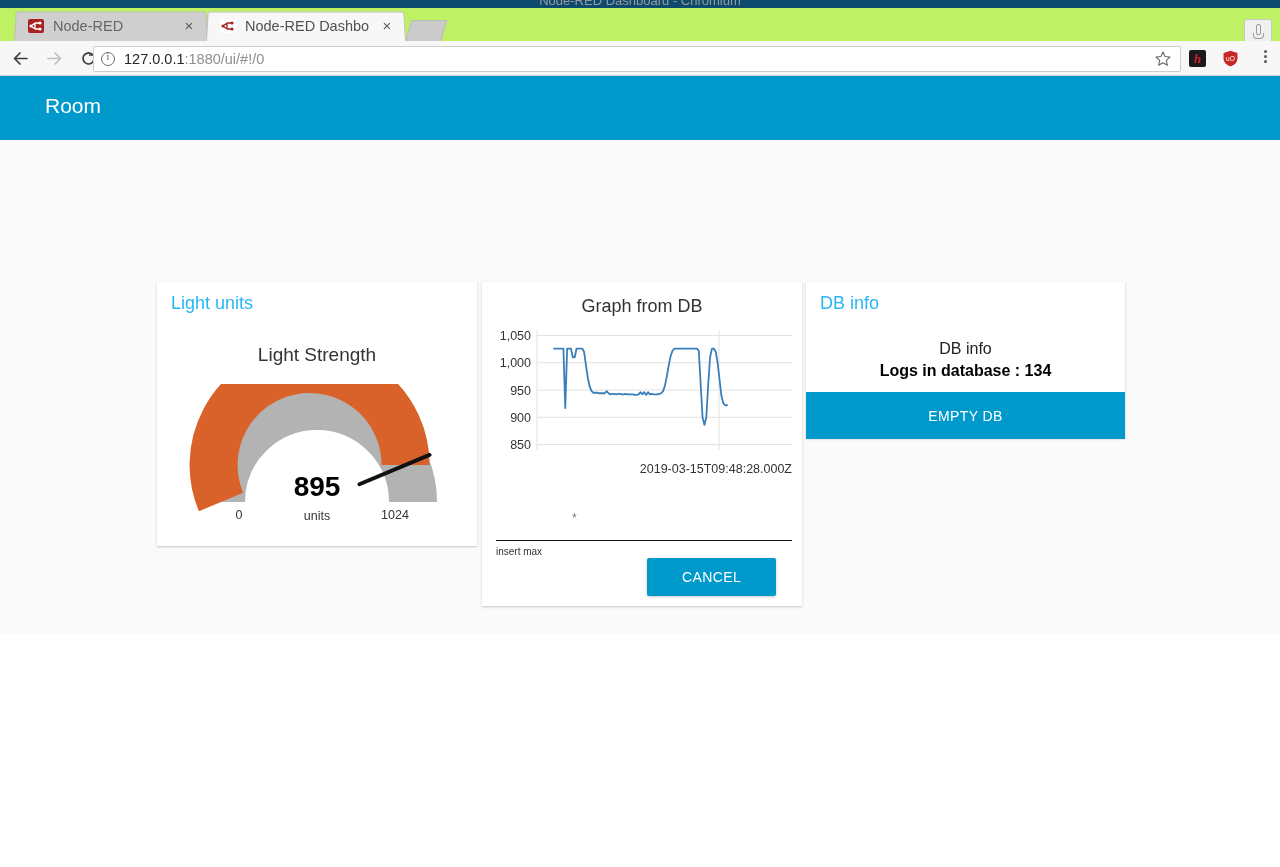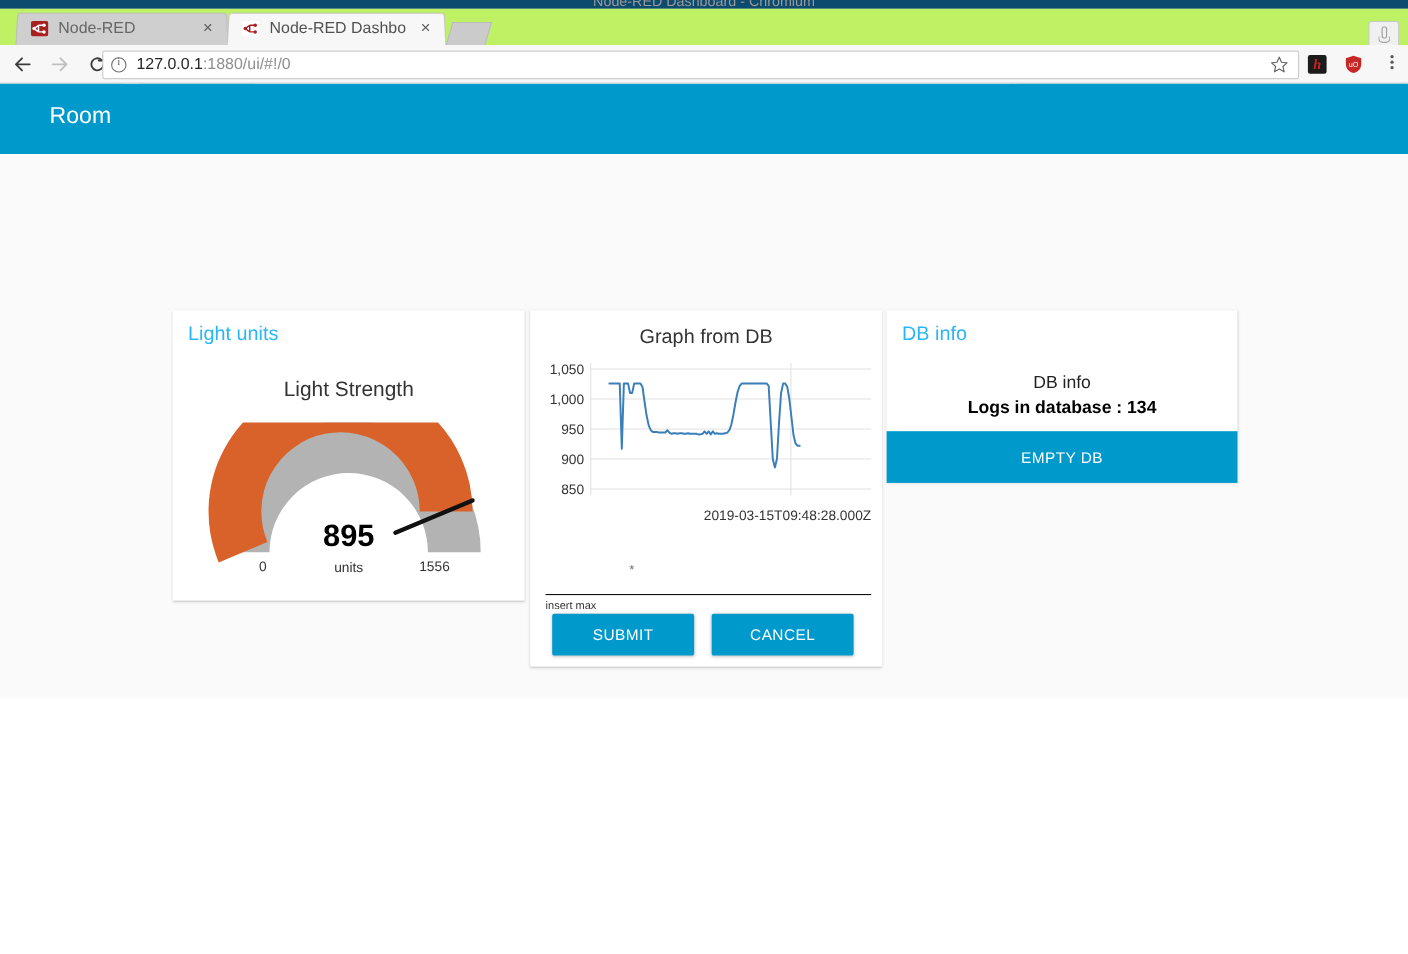--- a/index.html
+++ b/index.html
@@ -334,21 +334,21 @@
 
             <path id="gauge-fill" d="M 64 118 A 96 96 0 1 1 248.58 80.99" stroke="#d9622b" stroke-width="48" fill="none"></path>
 
             <line id="gauge-needle" x1="202.44" y1="100.27" x2="272.57" y2="70.97" stroke="#111111" stroke-width="4" stroke-linecap="round"></line>
           </svg>
         </div>
 
         <div id="gauge-value">895</div>
         <div id="gauge-units">units</div>
         <div id="gauge-min">0</div>
-        <div id="gauge-max">1556</div>
+        <div id="gauge-max">1024</div>
       </div>
 
       <div class="card" id="card-graph">
         <div id="chart-title">Graph from DB</div>
 
         <div id="chart-svg-wrap">
           <svg id="chart-svg" width="320" height="160" viewBox="0 0 320 160">
             <g id="chart-grid">
                 <line x1="55" x2="310" y1="124.54545454545455" y2="124.54545454545455" stroke="#e2e2e2" stroke-width="1"></line>
                 <line x1="55" x2="310" y1="97.27272727272728" y2="97.27272727272728" stroke="#e2e2e2" stroke-width="1"></line>
@@ -369,21 +369,20 @@
           </svg>
         </div>
 
         <div id="chart-xlabel">2019-03-15T09:48:28.000Z</div>
 
         <div id="input-row">
           <div id="input-placeholder">insert max</div>
           <div id="input-required">*</div>
         </div>
 
-        <div class="mat-btn" id="btn-submit">SUBMIT</div>
         <div class="mat-btn" id="btn-cancel">CANCEL</div>
       </div>
 
       <div class="card" id="card-db">
         <div class="card-title">DB info</div>
         <div id="db-text1">DB info</div>
         <div id="db-text2">Logs in database : 134</div>
         <div id="btn-empty-db">EMPTY DB</div>
       </div>
 

